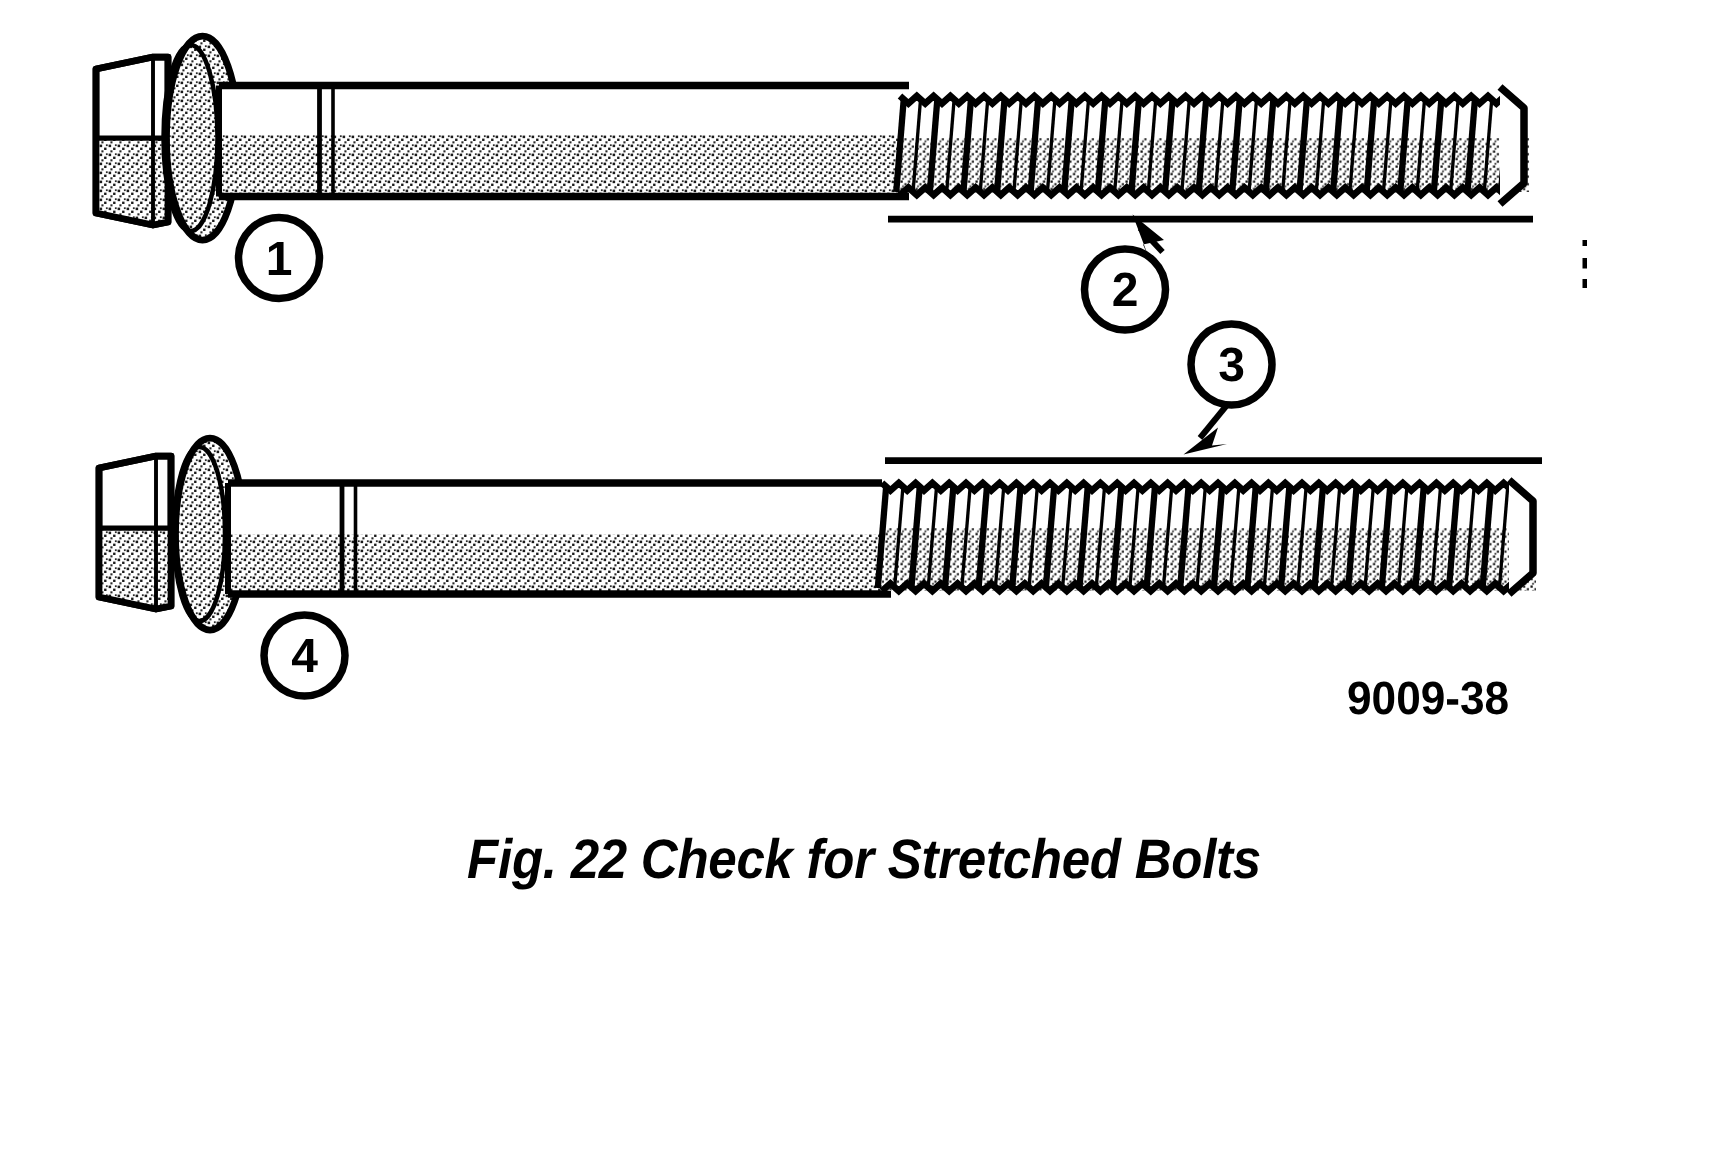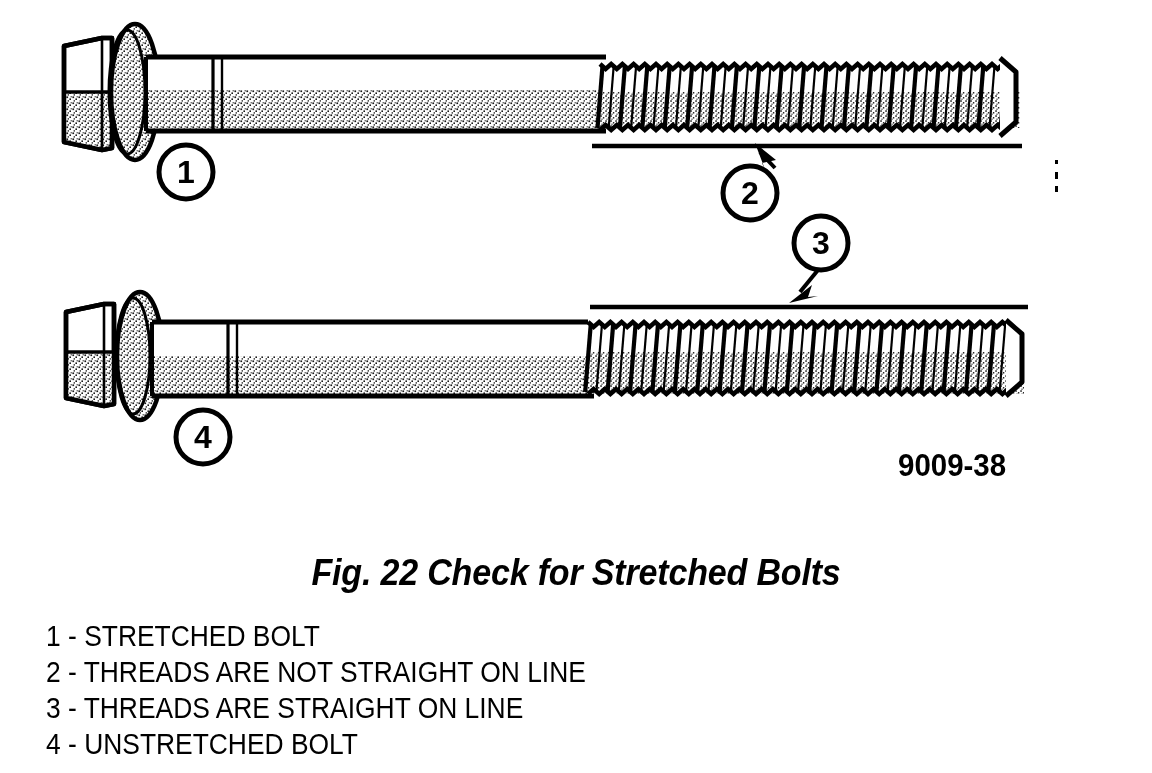--- a/index.html
+++ b/index.html
@@ -244,20 +244,14 @@
       <rect x="1055" y="160" width="3" height="4"></rect>
       <rect x="1055" y="172" width="3" height="7"></rect>
       <rect x="1055" y="186" width="3" height="6"></rect>
     </g>
   </svg>
 
   <div class="txt" id="fig-caption">Fig. 22 Check for Stretched Bolts</div>
 
   <div class="txt" id="part-number">9009-38</div>
 
-  <div id="legend-list">
-    <div class="legend-row">1 - STRETCHED BOLT</div>
-    <div class="legend-row">2 - THREADS ARE NOT STRAIGHT ON LINE</div>
-    <div class="legend-row">3 - THREADS ARE STRAIGHT ON LINE</div>
-    <div class="legend-row">4 - UNSTRETCHED BOLT</div>
-  </div>
 
 </div>
 
 </body></html>

